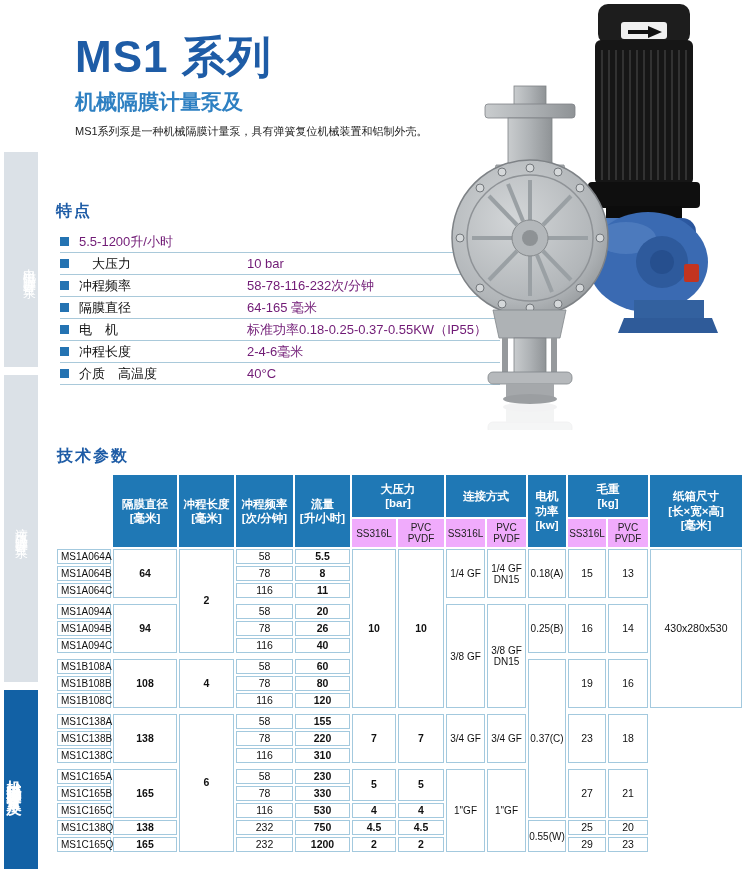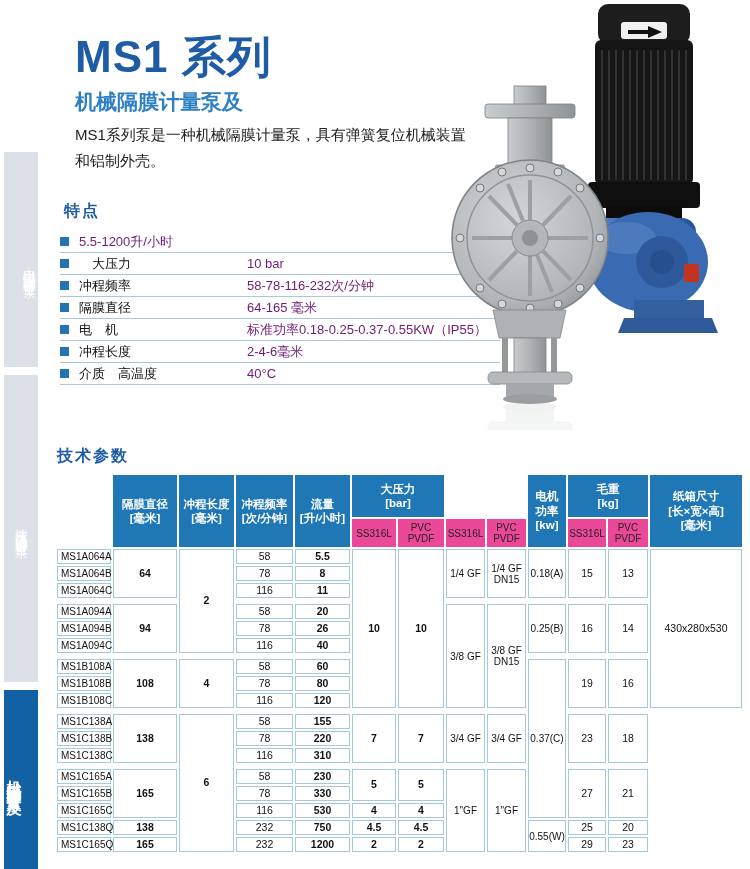--- a/index.html
+++ b/index.html
@@ -15,42 +15,42 @@
     color:#ffffff;font-size:13px;letter-spacing:3px;
   }
   .side-gray{background:#dbe1e7;}
   .side-blue{background:#1261a5;font-weight:bold;font-size:15px;}
   #tab1{top:152px;height:215px;justify-content:flex-start;padding-top:18px;box-sizing:border-box;}
   #tab2{top:375px;height:307px;justify-content:center;}
   #tab3{top:690px;height:179px;justify-content:flex-end;}
   
   .title{position:absolute;left:75px;top:28px;font-size:44px;font-weight:bold;color:#1e5ca6;letter-spacing:1px;}
   .subtitle{position:absolute;left:75px;top:88px;font-size:21px;font-weight:bold;color:#2e80c2;}
-  .desc{position:absolute;left:75px;top:122px;width:392px;font-size:15px;line-height:1.75;color:#222;}
+  .desc{position:absolute;left:75px;top:122px;width:392px;font-size:11px;line-height:1.75;color:#222;}
   .sec-head{position:absolute;font-size:16px;font-weight:bold;color:#1e5ca6;letter-spacing:2px;}
-  #feat-head{left:64px;top:201px;font-family:Liberation Mono, monospace;}
+  #feat-head{left:56px;top:201px;font-family:Liberation Mono, monospace;}
   #spec-head{left:57px;top:446px;}
   
   .features{position:absolute;left:60px;top:231px;width:440px;z-index:1;}
   .feat-row{display:flex;align-items:center;height:21px;border-bottom:1px solid #a9c9da;}
   .bullet{width:9px;height:9px;background:#2473b2;margin-right:10px;flex:none;}
   .feat-label{width:168px;font-size:13px;color:#111;flex:none;white-space:pre;}
   .feat-value{font-size:13px;color:#701a75;white-space:pre;}
   
   .pump{position:absolute;left:438px;top:0;z-index:2;}
   
   .spec-grid{
     position:absolute;left:57px;top:475px;z-index:1;
     display:grid;gap:2px;
     grid-template-columns:54px 64px 55px 57px 55px 44px 46px 39px 39px 38px 38px 40px 92px;
     grid-template-rows:42px 28px 15px 15px 15px 2px 15px 15px 15px 2px 15px 15px 15px 2px 15px 15px 15px 2px 15px 15px 15px 15px 15px;
   }
   .hc{background:#1f78b5;color:#fff;font-weight:bold;font-size:11.5px;line-height:1.25;
       display:flex;align-items:center;justify-content:center;text-align:center;white-space:pre-line;}
-  .hs{background:#ec4899;color:#222;font-size:10px;font-weight:normal;line-height:1.1;}
+  .hs{background:#f0abfc;color:#222;font-size:10px;font-weight:normal;line-height:1.1;}
   .c{background:#fff;border:1px solid #a3c9de;font-size:10.5px;color:#111;line-height:1.1;
      display:flex;align-items:center;justify-content:center;text-align:center;white-space:pre-line;box-sizing:border-box;}
   .c.b{font-weight:bold;}
   .c.mdl{justify-content:flex-start;padding-left:3px;font-size:10px;}
   .c.sm{font-size:10px;}
 </style>
 </head>
 <body>
 
 <div id="tab1" class="side-tab side-gray">电磁隔膜计量泵</div>
@@ -207,20 +207,21 @@
 [毫米]</div>
   <div class="hc" style="grid-area:1/4/3/5">冲程频率
 [次/分钟]</div>
   <div class="hc" style="grid-area:1/5/3/6">流量
 [升/小时]</div>
   <div class="hc" style="grid-area:1/6/2/8">大压力
 [bar]</div>
   <div class="hc hs" style="grid-area:2/6/3/7">SS316L</div>
   <div class="hc hs" style="grid-area:2/7/3/8">PVC
 PVDF</div>
+  <div class="hc" style="grid-area:1/8/2/10">连接方式</div>
   <div class="hc hs" style="grid-area:2/8/3/9">SS316L</div>
   <div class="hc hs" style="grid-area:2/9/3/10">PVC
 PVDF</div>
   <div class="hc" style="grid-area:1/11/2/13">毛重
 [kg]</div>
   <div class="hc" style="grid-area:1/10/3/11">电机
 功率
 [kw]</div>
   <div class="hc hs" style="grid-area:2/11/3/12">SS316L</div>
   <div class="hc hs" style="grid-area:2/12/3/13">PVC

